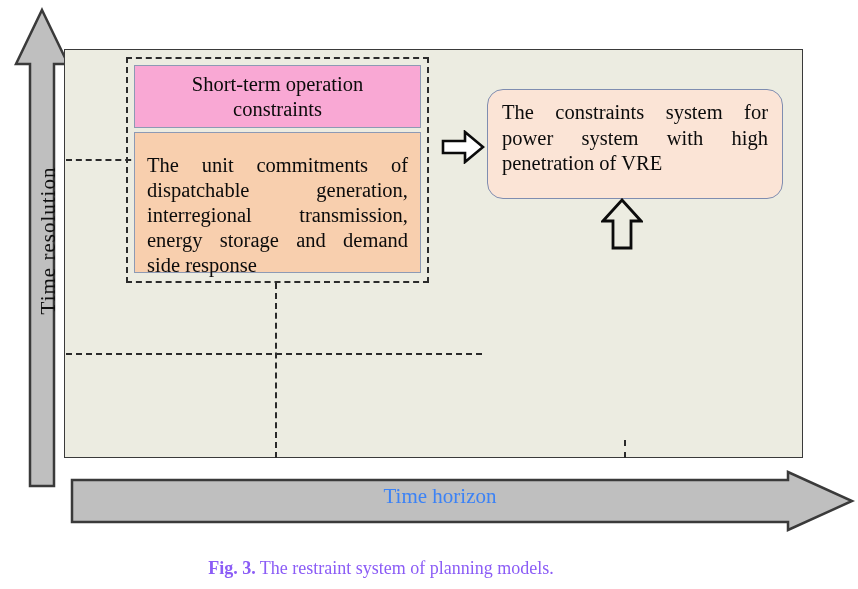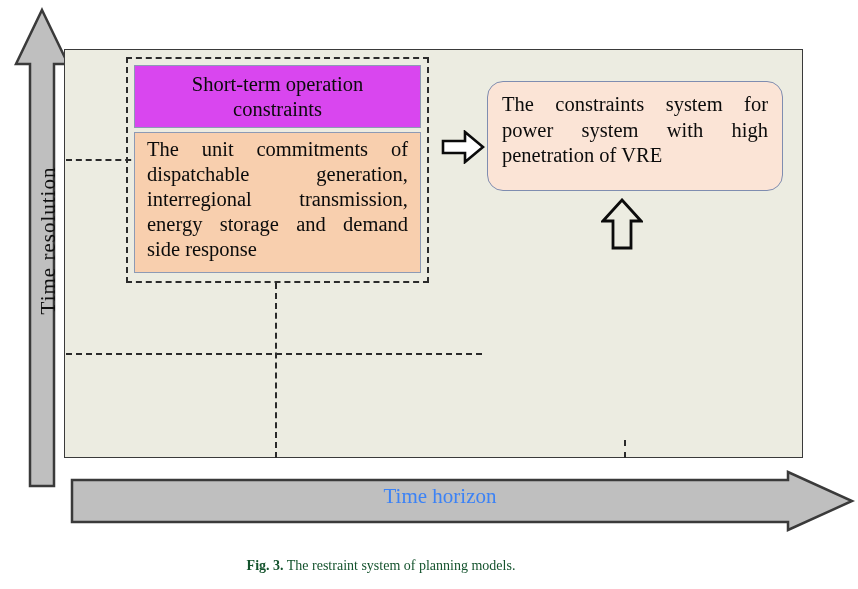--- a/index.html
+++ b/index.html
@@ -102,41 +102,41 @@
   
   .box {
     box-sizing: border-box;
     border: 1.5px solid #8d9ab4;
     display: flex;
     align-items: center;
     color: #0b0b0b;
     font-size: 20.5px;
     line-height: 1.22;
   }
-  .box-light { background: #d946ef; }
+  .box-light { background: #f9a8d4; }
   .box-deep  { background: #f8cfae; }
 
   .box-title {
     justify-content: center;
     text-align: center;
     padding: 8px 10px;
   }
   .box-body {
     text-align: justify;
     text-align-last: left;
-    padding: 4px 12px;
+    padding: 20px 12px;
     display: block;
   }
   .box-body p { margin: 0; }
 
   
   .summary-box {
     position: absolute;
     left: 487px;
-    top: 81px;
+    top: 89px;
     width: 296px;
     height: 110px;
     background: #fbe4d6;
     border: 1.6px solid #7f8db0;
     border-radius: 16px;
     box-sizing: border-box;
     display: block;
     padding: 10px 14px;
     font-size: 20.5px;
     line-height: 1.25;
@@ -167,22 +167,22 @@
     height: 100%;
   }
 
   
   .caption {
     position: absolute;
     left: 0;
     top: 558px;
     width: 762px;
     text-align: center;
-    font-size: 14px;
-    color: #14532d;
+    font-size: 18px;
+    color: #8b5cf6;
   }
   .caption .cap-label {
     font-weight: bold;
   }
 </style>
 </head>
 <body>
 
 <div id="figure-root">
 

